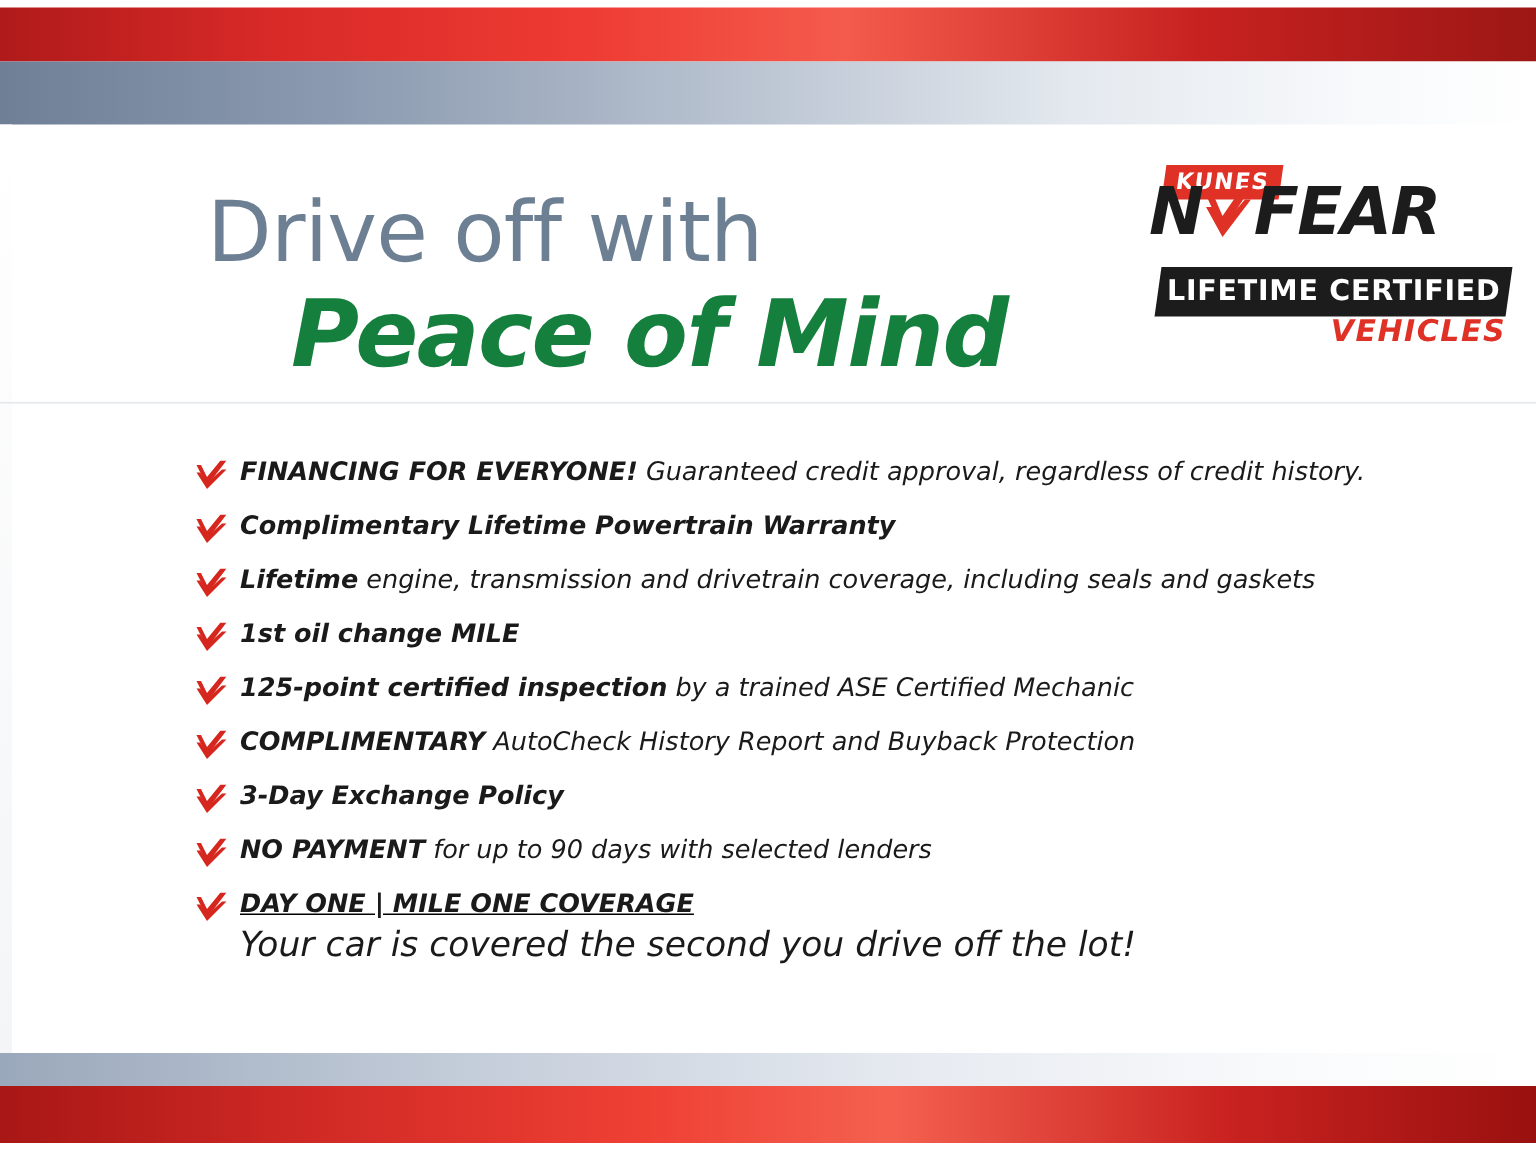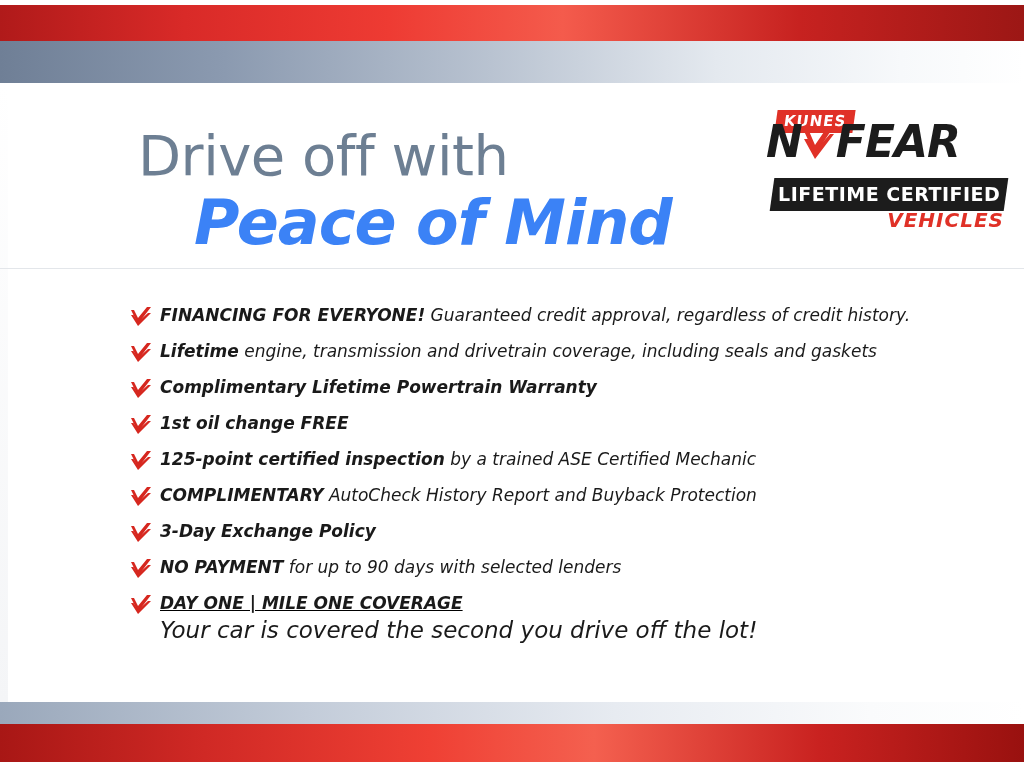--- a/index.html
+++ b/index.html
@@ -90,21 +90,21 @@
     font-weight: 400;
     color: #6d7f93;
     letter-spacing: -0.5px;
     line-height: 1.0;
   }
   .headline .line2 {
     font-family: "DejaVu Sans", sans-serif;
     font-size: 62px;
     font-weight: 700;
     font-style: italic;
-    color: #3b82f6;
+    color: #15803d;
     letter-spacing: -1px;
     line-height: 1.05;
     margin-top: 6px;
     margin-left: 56px;
   }
 
   
   .divider {
     position: absolute;
     left: 0;
@@ -263,37 +263,37 @@
             <path d="M1 8 L8 19 L21 6 L18 6 L8 15 L3.5 8 Z" fill="#d6271f"></path>
           </svg></span>
       <span class="text"><b>FINANCING FOR EVERYONE!</b><span> Guaranteed credit approval, regardless of credit history.</span></span>
     </div>
 
     <div class="bullet">
       <span class="check"><svg width="22" height="20" viewBox="0 0 22 20">
             <path d="M1 3 L8 17 L21 0 L17 0 L8 11 L4 3 Z" fill="#d6271f"></path>
             <path d="M1 8 L8 19 L21 6 L18 6 L8 15 L3.5 8 Z" fill="#d6271f"></path>
           </svg></span>
+      <span class="text"><b>Complimentary Lifetime Powertrain Warranty</b><span></span></span>
+    </div>
+
+    <div class="bullet">
+      <span class="check"><svg width="22" height="20" viewBox="0 0 22 20">
+            <path d="M1 3 L8 17 L21 0 L17 0 L8 11 L4 3 Z" fill="#d6271f"></path>
+            <path d="M1 8 L8 19 L21 6 L18 6 L8 15 L3.5 8 Z" fill="#d6271f"></path>
+          </svg></span>
       <span class="text"><b>Lifetime</b><span> engine, transmission and drivetrain coverage, including seals and gaskets</span></span>
     </div>
 
     <div class="bullet">
       <span class="check"><svg width="22" height="20" viewBox="0 0 22 20">
             <path d="M1 3 L8 17 L21 0 L17 0 L8 11 L4 3 Z" fill="#d6271f"></path>
             <path d="M1 8 L8 19 L21 6 L18 6 L8 15 L3.5 8 Z" fill="#d6271f"></path>
           </svg></span>
-      <span class="text"><b>Complimentary Lifetime Powertrain Warranty</b><span></span></span>
-    </div>
-
-    <div class="bullet">
-      <span class="check"><svg width="22" height="20" viewBox="0 0 22 20">
-            <path d="M1 3 L8 17 L21 0 L17 0 L8 11 L4 3 Z" fill="#d6271f"></path>
-            <path d="M1 8 L8 19 L21 6 L18 6 L8 15 L3.5 8 Z" fill="#d6271f"></path>
-          </svg></span>
-      <span class="text"><b>1st oil change FREE</b><span></span></span>
+      <span class="text"><b>1st oil change MILE</b><span></span></span>
     </div>
 
     <div class="bullet">
       <span class="check"><svg width="22" height="20" viewBox="0 0 22 20">
             <path d="M1 3 L8 17 L21 0 L17 0 L8 11 L4 3 Z" fill="#d6271f"></path>
             <path d="M1 8 L8 19 L21 6 L18 6 L8 15 L3.5 8 Z" fill="#d6271f"></path>
           </svg></span>
       <span class="text"><b>125-point certified inspection</b><span> by a trained ASE Certified Mechanic</span></span>
     </div>
 

